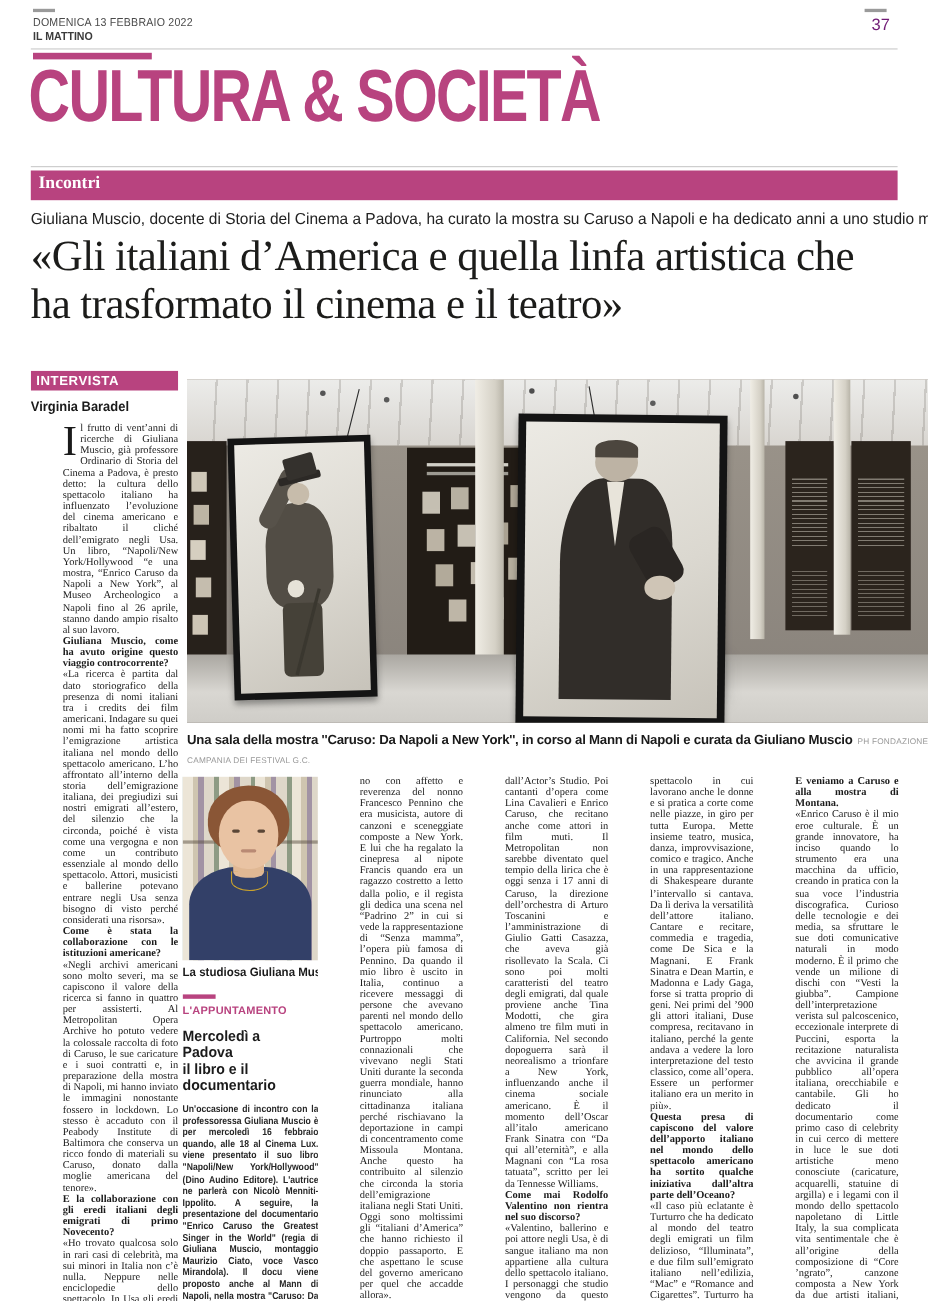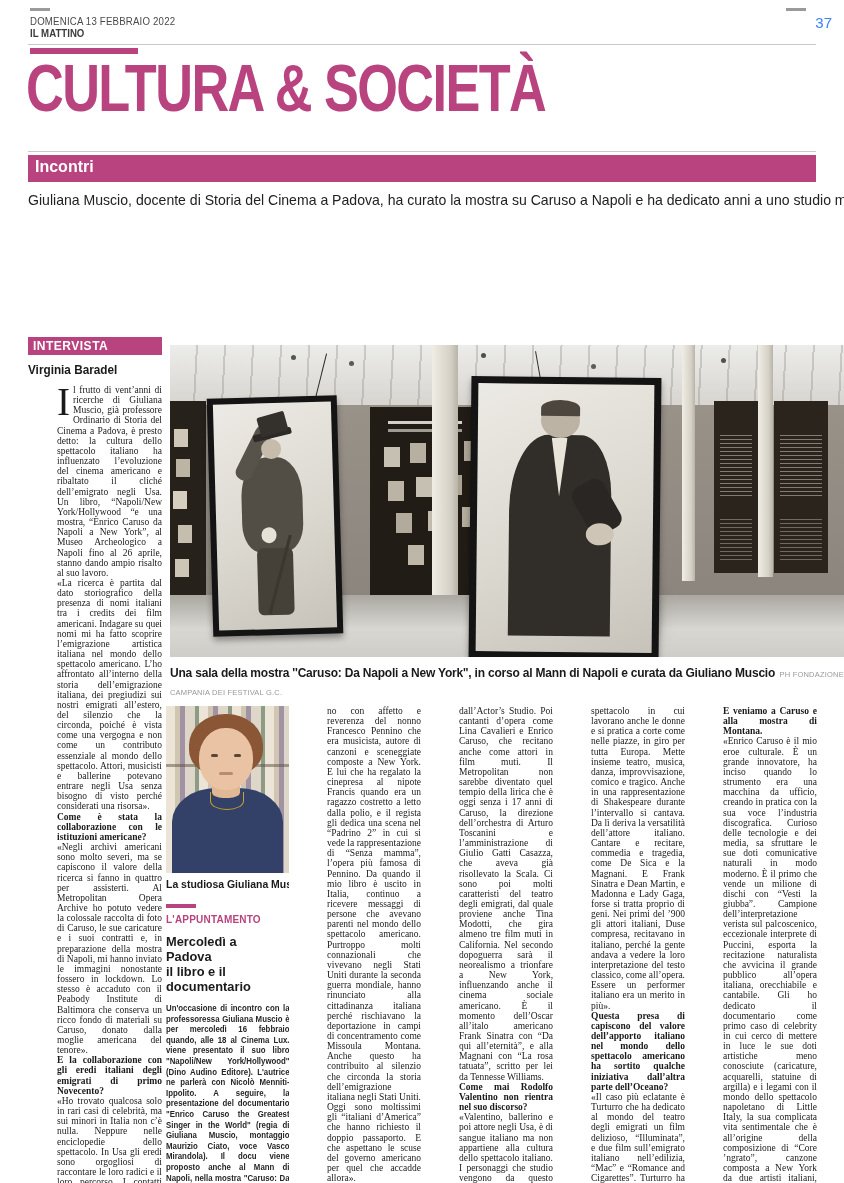--- a/index.html
+++ b/index.html
@@ -9,34 +9,34 @@
     background:#ffffff; overflow:hidden;
     font-family:"Liberation Serif", serif; color:#1a1a1a;
   }
   
   .tick{ position:absolute; height:3px; width:20px; background:#9a9a9a; top:8px; }
   .tick.left{ left:30px; } .tick.right{ left:786px; }
   .pub-date{ position:absolute; left:30px; top:15px; font-family:"Liberation Sans",sans-serif;
     font-size:10.5px; color:#4a4a4a; letter-spacing:.2px; transform:scaleX(.92); transform-origin:left top;}
   .pub-name{ position:absolute; left:30px; top:27px; font-family:"Liberation Sans",sans-serif;
     font-weight:bold; font-size:10.5px; color:#3b3b3b; transform:scaleX(.92); transform-origin:left top;}
-  .page-num{ position:absolute; right:12px; top:14px; font-family:"Liberation Sans",sans-serif;
-    font-size:15px; color:#3b82f6; }
+  .page-num{ position:absolute; right:35px; top:14px; font-family:"Liberation Sans",sans-serif;
+    font-size:15px; color:#701a75; }
   .rule{ position:absolute; left:28px; right:28px; height:1px; background:#c9c9c9; }
   .rule.r1{ top:44px; } .rule.r2{ top:151px; }
   
   .mast-bar{ position:absolute; left:30px; top:48px; width:108px; height:6px; background:#b8437f; }
   .section-title{
     position:absolute; left:26px; top:54px; font-family:"Liberation Sans",sans-serif;
     font-weight:bold; font-size:67px; line-height:1.0; color:#b8437f;
     letter-spacing:-2px; transform:scaleX(.78); transform-origin:left top; white-space:nowrap;
   }
   
   .kicker{ position:absolute; left:28px; right:28px; top:155px; height:27px; background:#b8437f; }
-  .kicker span{ display:block; padding:3px 0 0 7px; color:#fff; font-family:Liberation Sans, sans-serif;
+  .kicker span{ display:block; padding:3px 0 0 7px; color:#fff; font-family:Liberation Serif, serif;
     font-weight:bold; font-size:16px; }
   
   .standfirst{ position:absolute; left:28px; right:28px; top:192px; font-family:"Liberation Sans",sans-serif;
     font-size:14.5px; color:#222; transform:scaleX(.97); transform-origin:left top; white-space:nowrap;}
   .headline{ position:absolute; left:28px; right:24px; top:211px; font-size:39px; line-height:44px;
     color:#1c1c1a; letter-spacing:-.5px; font-weight:500;}
   
   .col{ position:absolute; overflow:hidden; }
   .col1{ left:28px; top:337px; width:134px; height:1080px; }
   .label-band{ background:#b8437f; color:#fff; font-family:"Liberation Sans",sans-serif;
@@ -155,26 +155,28 @@
   <div class="rule r1"></div>
 
   <div class="mast-bar"></div>
   <div class="section-title">CULTURA &amp; SOCIETÀ</div>
   <div class="rule r2"></div>
   <div class="kicker">
     <span>Incontri</span>
   </div>
 
   <div class="standfirst">Giuliana Muscio, docente di Storia del Cinema a Padova, ha curato la mostra su Caruso a Napoli e ha dedicato anni a uno studio molto speciale</div>
+  <h1 class="headline">«Gli italiani d’America e quella linfa artistica che ha trasformato il cinema e il teatro»</h1>
 
   <div class="col col1">
     <div class="label-band">INTERVISTA</div>
     <div class="byline">Virginia Baradel</div>
     <div>
         <p class="para">Il frutto di vent’anni di ricerche di Giuliana Muscio, già professore Ordinario di Storia del Cinema a Padova, è presto detto: la cultura dello spettacolo italiano ha influenzato l’evoluzione del cinema americano e ribaltato il cliché dell’emigrato negli Usa. Un libro, “Napoli/New York/Hollywood “e una mostra, “Enrico Caruso da Napoli a New York”, al Museo Archeologico a Napoli fino al 26 aprile, stanno dando ampio risalto al suo lavoro.</p>
+        <p class="para question">Giuliana Muscio, come ha avuto origine questo viaggio controcorrente?</p>
         <p class="para">«La ricerca è partita dal dato storiografico della presenza di nomi italiani tra i credits dei film americani. Indagare su quei nomi mi ha fatto scoprire l’emigrazione artistica italiana nel mondo dello spettacolo americano. L’ho affrontato all’interno della storia dell’emigrazione italiana, dei pregiudizi sui nostri emigrati all’estero, del silenzio che la circonda, poiché è vista come una vergogna e non come un contributo essenziale al mondo dello spettacolo. Attori, musicisti e ballerine potevano entrare negli Usa senza bisogno di visto perché considerati una risorsa».</p>
         <p class="para question">Come è stata la collaborazione con le istituzioni americane?</p>
         <p class="para">«Negli archivi americani sono molto severi, ma se capiscono il valore della ricerca si fanno in quattro per assisterti. Al Metropolitan Opera Archive ho potuto vedere la colossale raccolta di foto di Caruso, le sue caricature e i suoi contratti e, in preparazione della mostra di Napoli, mi hanno inviato le immagini nonostante fossero in lockdown. Lo stesso è accaduto con il Peabody Institute di Baltimora che conserva un ricco fondo di materiali su Caruso, donato dalla moglie americana del tenore».</p>
         <p class="para question">E la collaborazione con gli eredi italiani degli emigrati di primo Novecento?</p>
         <p class="para">«Ho trovato qualcosa solo in rari casi di celebrità, ma sui minori in Italia non c’è nulla. Neppure nelle enciclopedie dello spettacolo. In Usa gli eredi sono orgogliosi di raccontare le loro radici e il loro percorso. I contatti con la famiglia Coppola, tra cui la sorella Talia Shire, meriterebbero un libro di aneddoti. Si sentono più italiani che italoamericani, e parla-</p>
       </div>
   </div>
 
   <div class="exhibit">
     <div class="ceiling"></div>

